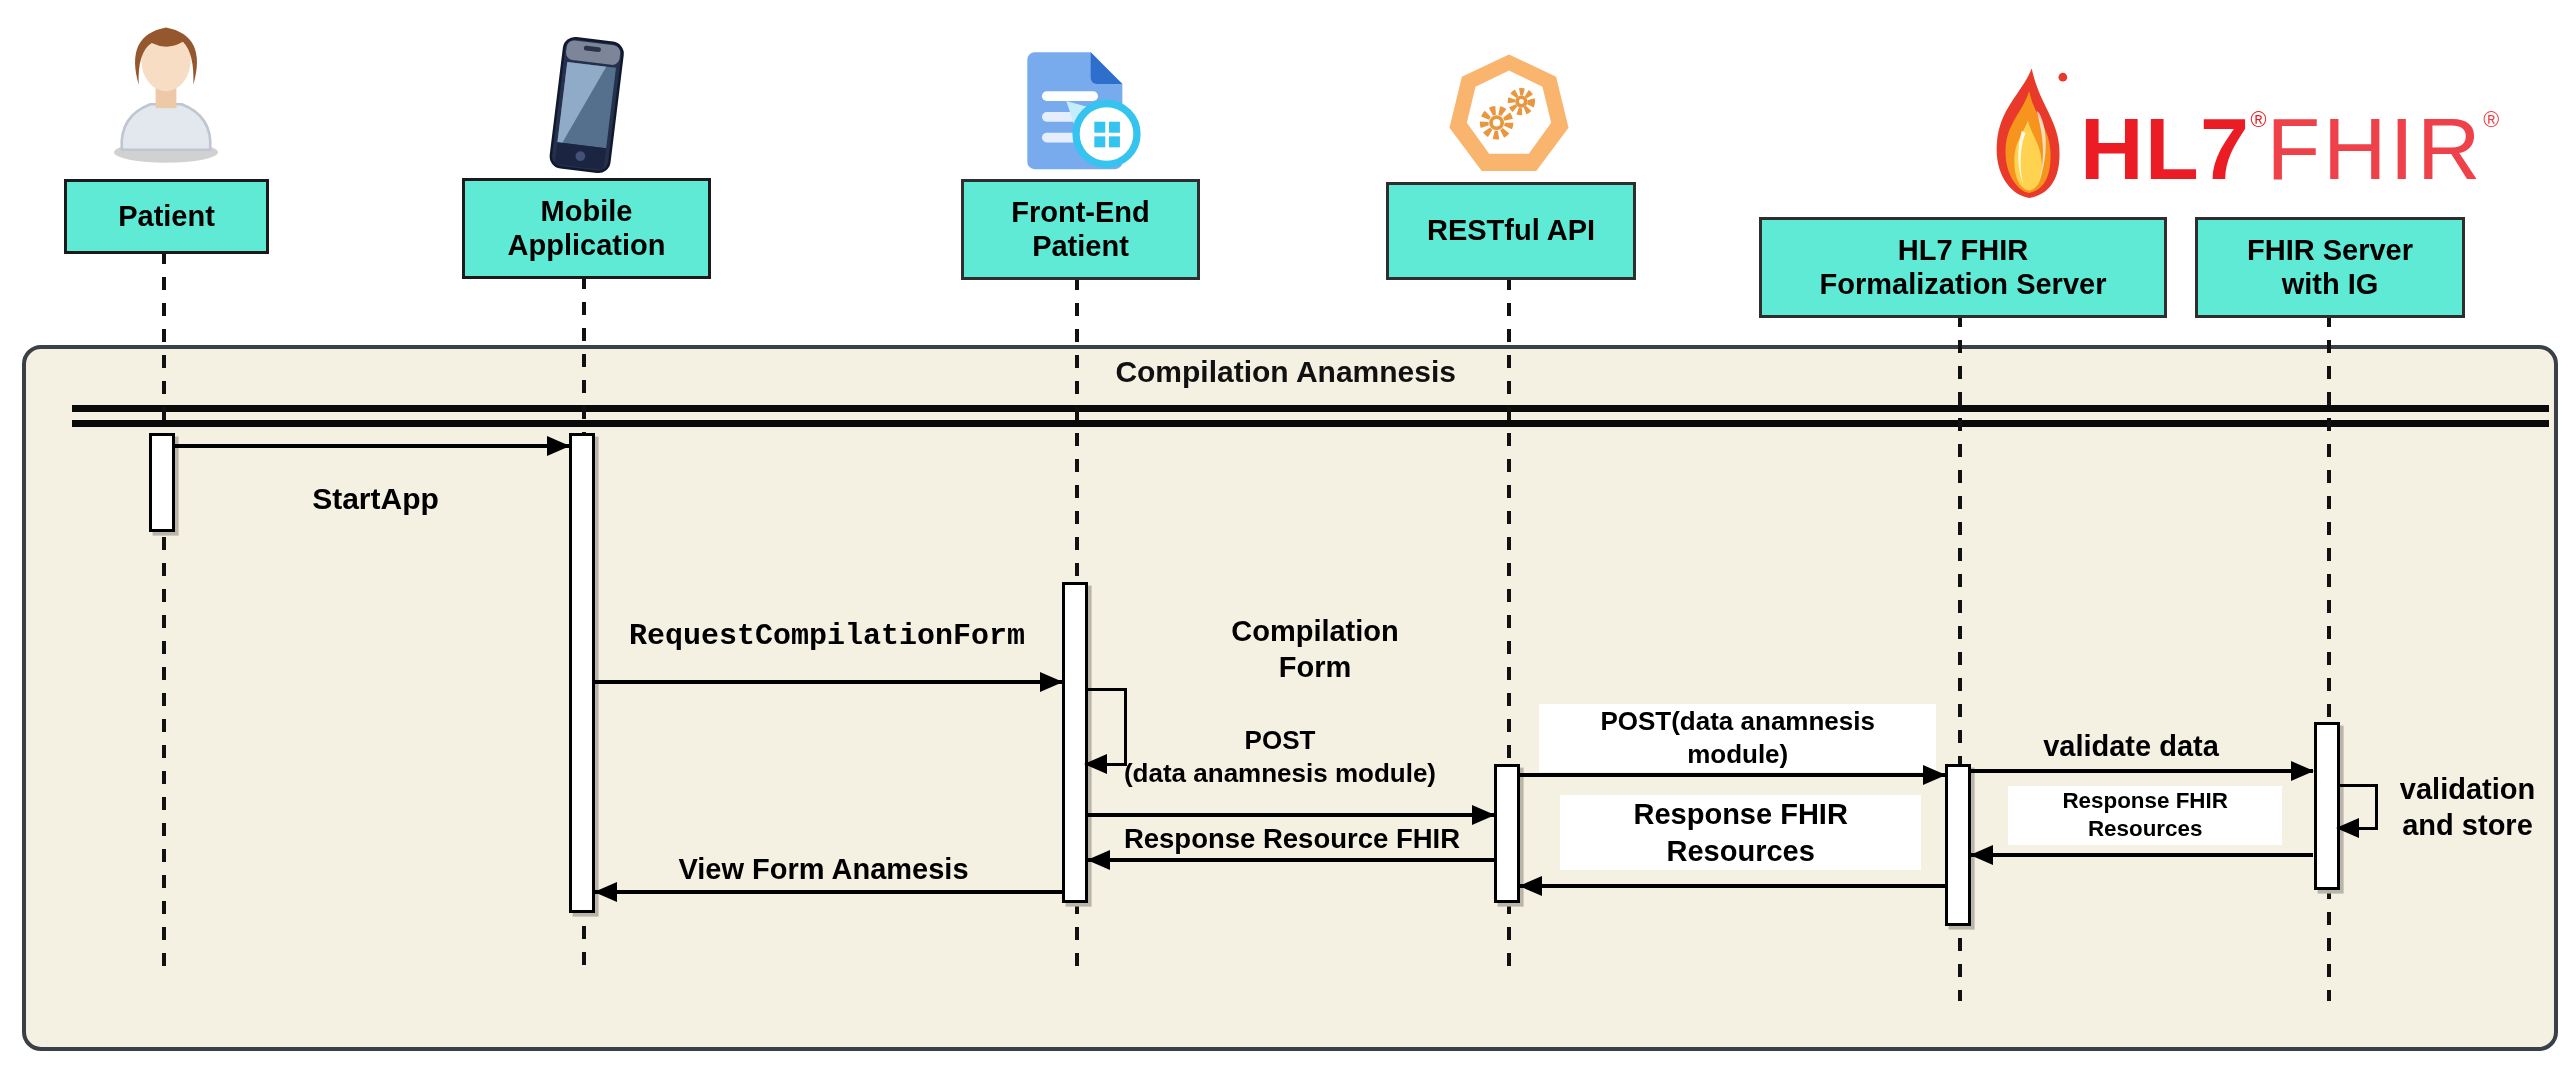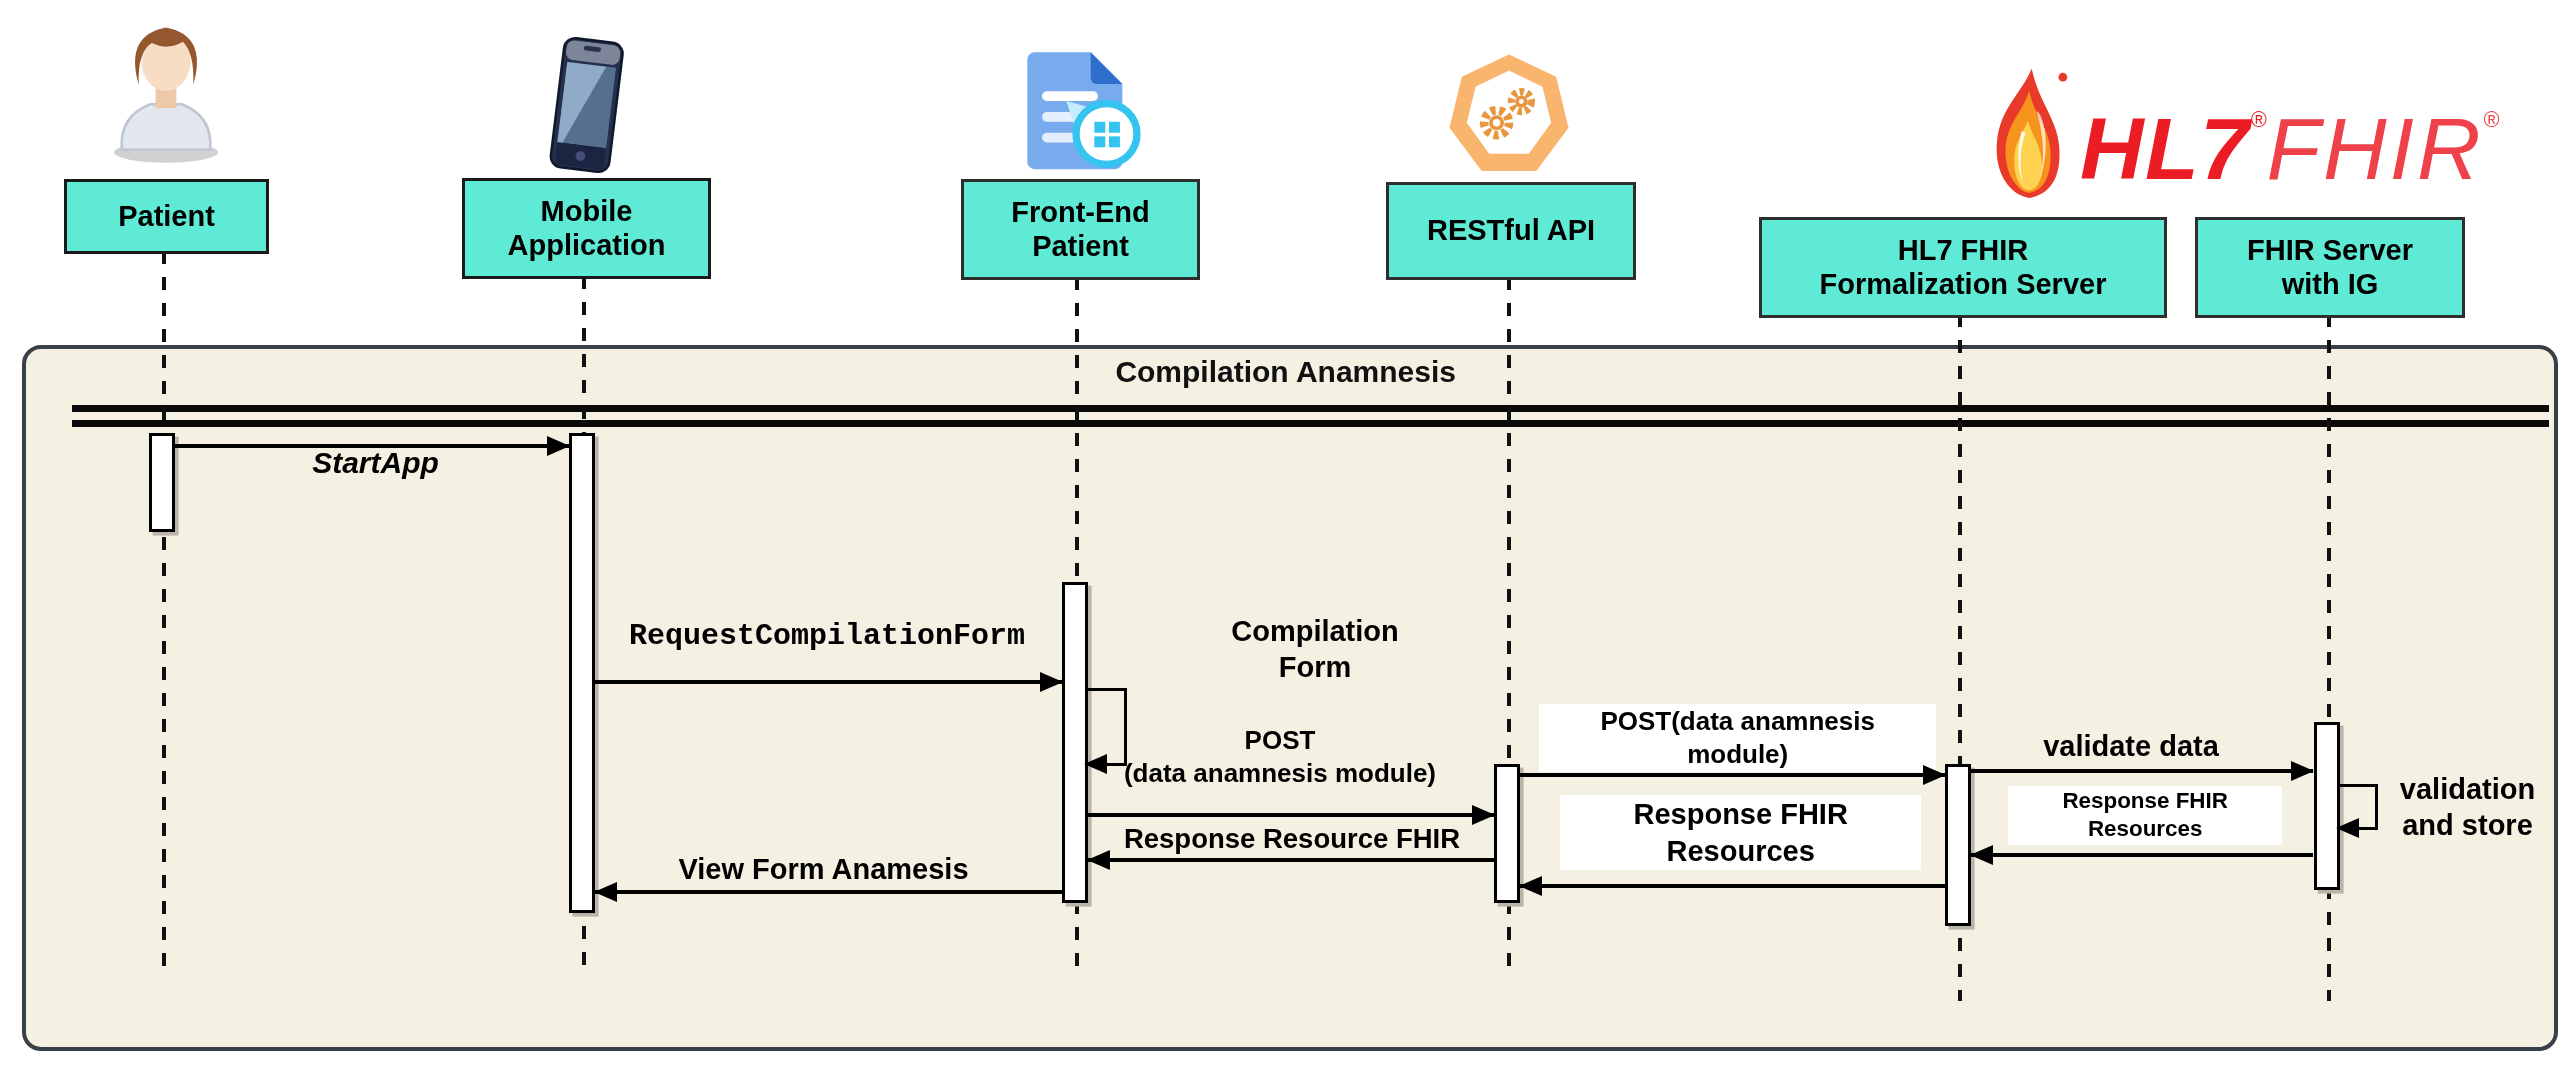--- a/index.html
+++ b/index.html
@@ -31,21 +31,21 @@
   .ah{position:absolute;width:0;height:0;top:50%;transform:translateY(-50%);}
   .ah.r{right:-1.4px;border-top:10px solid transparent;border-bottom:10px solid transparent;border-left:23px solid #000;}
   .ah.l{left:-1.4px;border-top:10px solid transparent;border-bottom:10px solid transparent;border-right:23px solid #000;}
   .loop{position:absolute;border:3.6px solid #000;border-left:none;box-sizing:border-box;}
   .loop .ah.l{left:-4.3px;top:auto;bottom:-10.8px;transform:none;}
   .mlabel{position:absolute;font-weight:bold;color:#000;text-align:center;
           white-space:pre-line;line-height:1.25;}
   .wbg{background:#ffffff;padding:1.4px 7.2px;}
 
   
-  .logo-text{position:absolute;display:flex;align-items:flex-start;font-style:italic;}
+  .logo-text{position:absolute;display:flex;align-items:flex-start;}
   .hl7{font-size:88px;font-weight:800;color:#ec1c24;letter-spacing:1.4px;line-height:1;}
   .fhir{font-size:88px;font-weight:400;color:#ef4149;letter-spacing:2.9px;line-height:1;}
   .reg{font-size:21.7px;color:#ec1c24;line-height:1;margin-top:4.3px;}
   .icon{position:absolute;}
 </style>
 </head>
 <body>
 
 <div class="canvas">
 
@@ -141,21 +141,21 @@
   <div class="bar" style="left:149px;top:433px;height:99px;"></div>
   <div class="bar" style="left:569px;top:433px;height:480px;"></div>
   <div class="bar" style="left:1062px;top:582px;height:321px;"></div>
   <div class="bar" style="left:1494px;top:764px;height:139px;"></div>
   <div class="bar" style="left:1945px;top:764px;height:162px;"></div>
   <div class="bar" style="left:2314px;top:722px;height:168px;"></div>
 
   <div class="msg" style="left:175px;top:444px;width:394px;">
     <span class="ah r"></span>
     </div>
-  <div class="mlabel" style="left:231px;top:444px;width:289px;font-size:30px;font-style:italic;">StartApp</div>
+  <div class="mlabel" style="left:231px;top:480px;width:289px;font-size:30px;">StartApp</div>
 
   <div class="msg" style="left:595px;top:680px;width:467px;">
     <span class="ah r"></span>
     </div>
   <div class="mlabel" style="left:592px;top:618px;width:470px;font-size:30px;font-family:Liberation Mono, monospace;">RequestCompilationForm</div>
 
   <div class="loop" style="left:1088px;top:688px;width:39px;height:78px;">
     <span class="ah l"></span>
     </div>
   <div class="mlabel" style="left:1149px;top:613px;width:332px;font-size:29px;">Compilation

